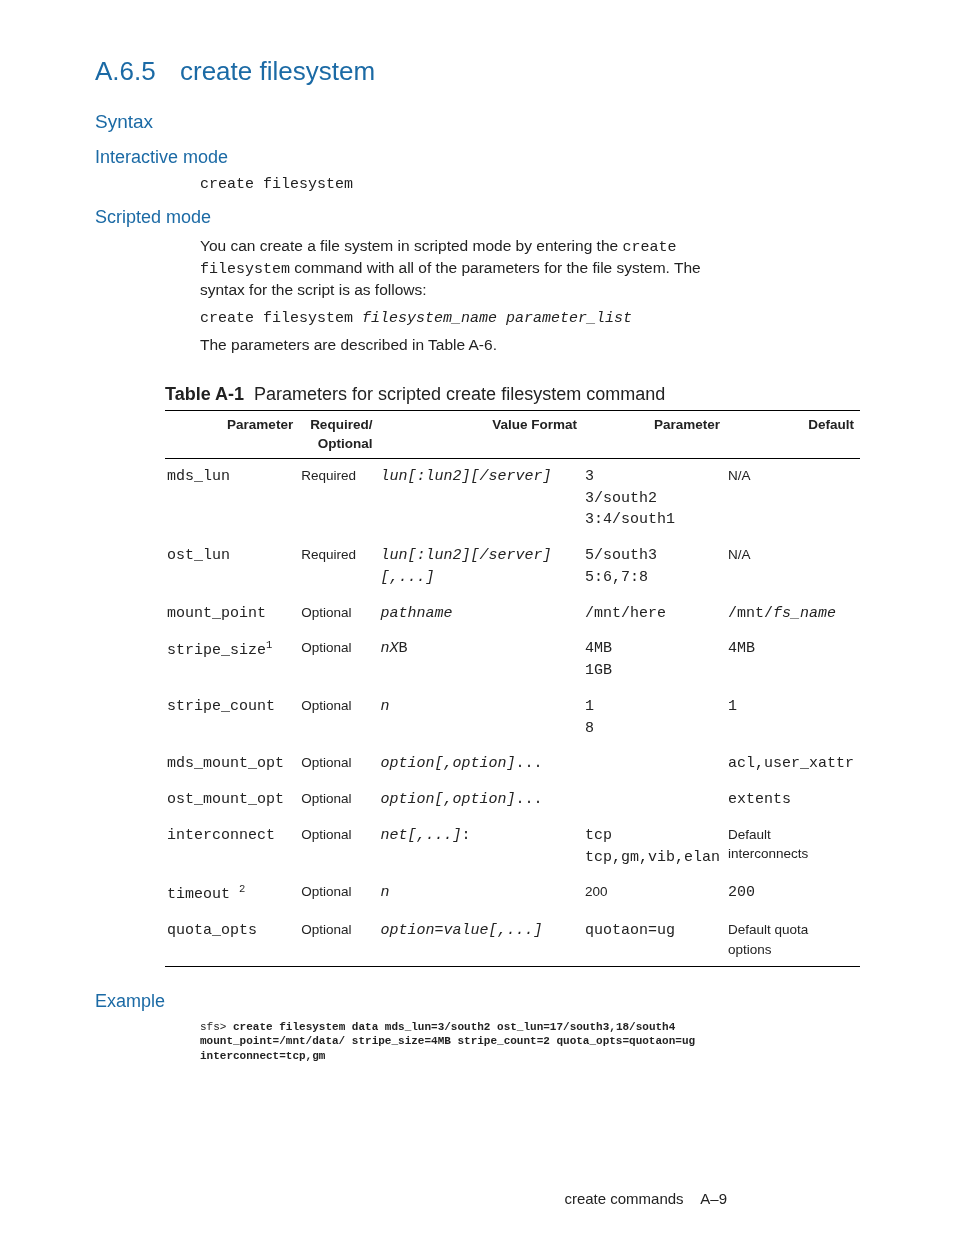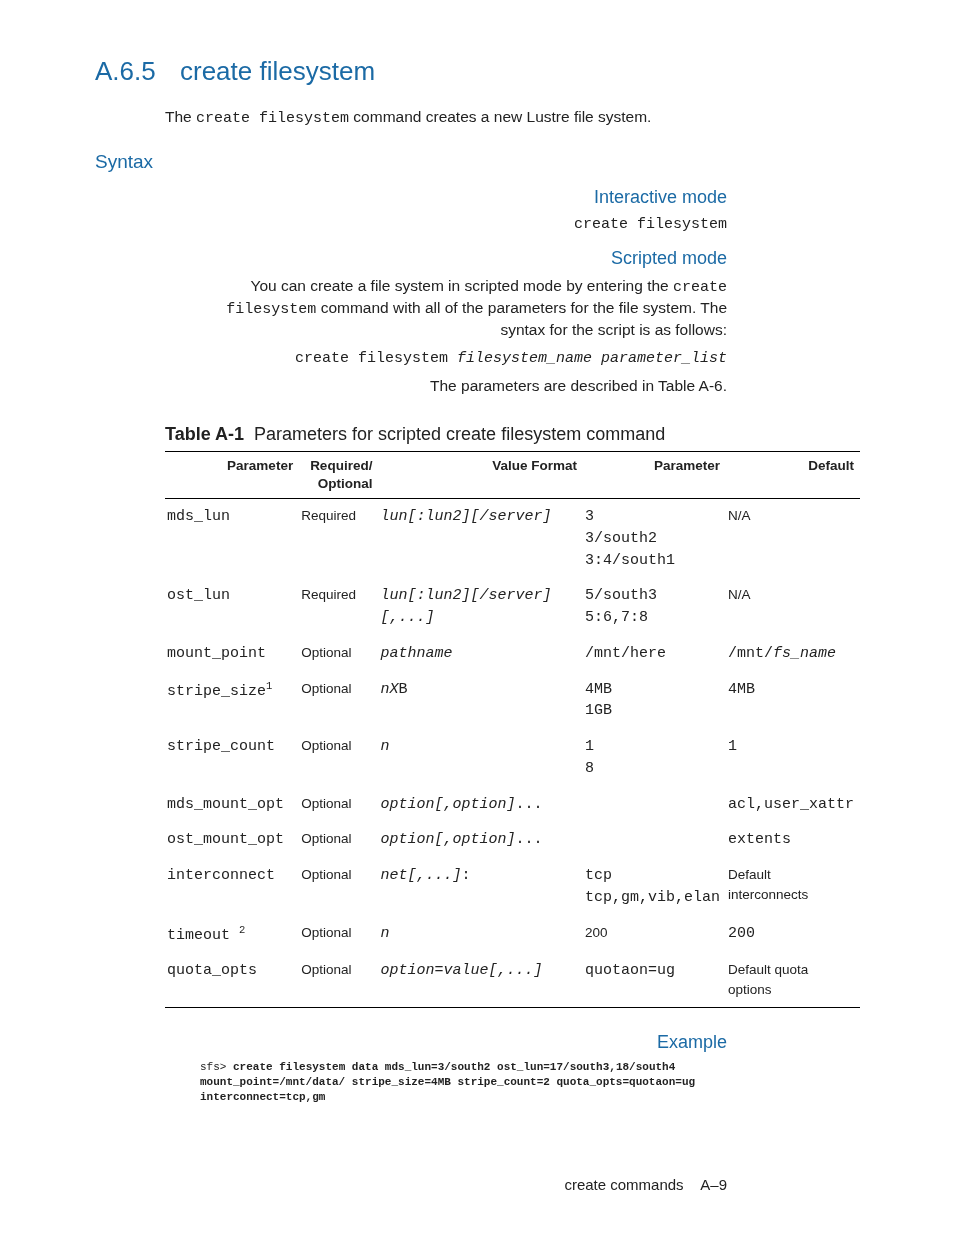--- a/index.html
+++ b/index.html
@@ -20,21 +20,21 @@
     line-height: 1.35;
   }
   .h-section {
     color: #1b6aa5;
     font-size: 26px;
     font-weight: 300;
     margin: 0 0 18px 0;
   }
   .h-section .num { display:inline-block; width: 85px; }
   .indent1 { margin-left: 70px; }
-  .indent2 { margin-left: 105px; text-align: right; }
+  .indent2 { margin-left: 105px; }
   .h-sub1 {
     color: #1b6aa5;
     font-size: 19px;
     font-weight: 300;
     margin: 20px 0 6px 0;
   }
   .h-sub2 {
     color: #1b6aa5;
     font-size: 18px;
     font-weight: 300;
@@ -88,38 +88,35 @@
   .example-code {
     font-family: "Courier New", monospace;
     font-size: 11px;
     line-height: 1.35;
     white-space: pre-wrap;
     margin-left: 105px;
   }
   .example-code b { font-weight: 700; }
   .footer {
     position: absolute;
-    bottom: 40px;
+    bottom: 26px;
     right: 95px;
     font-size: 15px;
     font-weight: 300;
   }
 </style>
 </head>
 <body>
 
 <div class="page">
 
   <h1 class="h-section">
     <span class="num">A.6.5</span><span>create filesystem</span>
   </h1>
 
-  <p class="indent1">
-    <span>The </span><span class="mono">create filesystem</span><span> command creates a new Lustre file system.</span>
-  </p>
 
   <h2 class="h-sub1 indent1">Syntax</h2>
 
   <h3 class="h-sub2 indent2">Interactive mode</h3>
   <p class="indent2 mono">create filesystem</p>
 
   <h3 class="h-sub2 indent2">Scripted mode</h3>
   <p class="indent2">
     <span>You can create a file system in scripted mode by entering the </span><span class="mono">create filesystem</span><span> command with all of the parameters for the file system. The syntax for the script is as follows:</span>
   </p>

